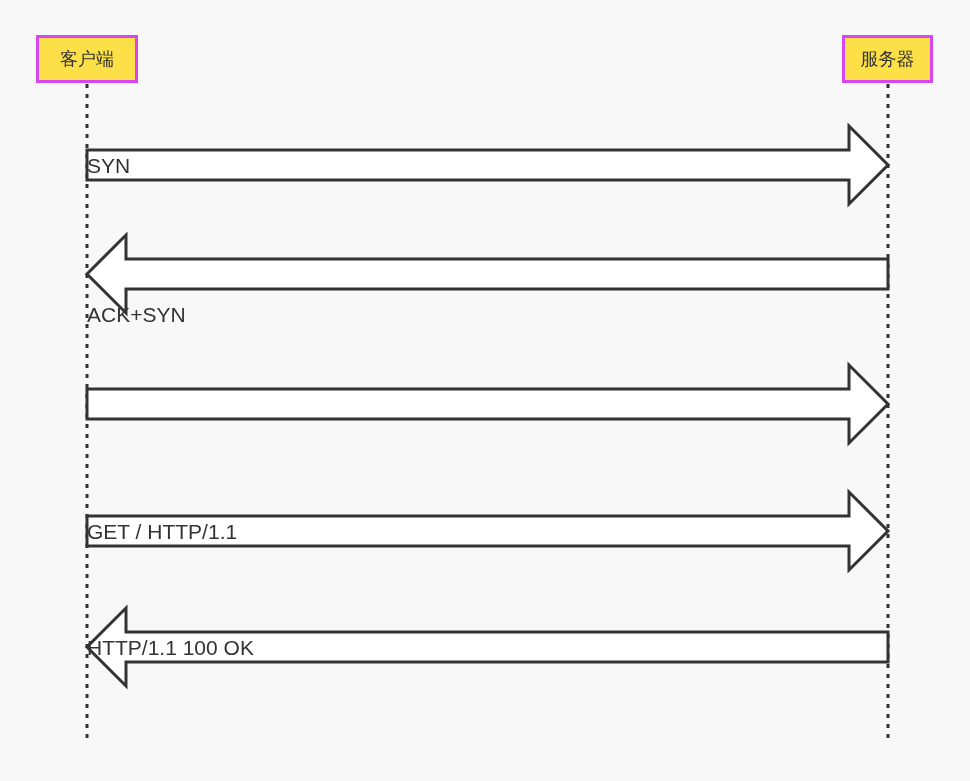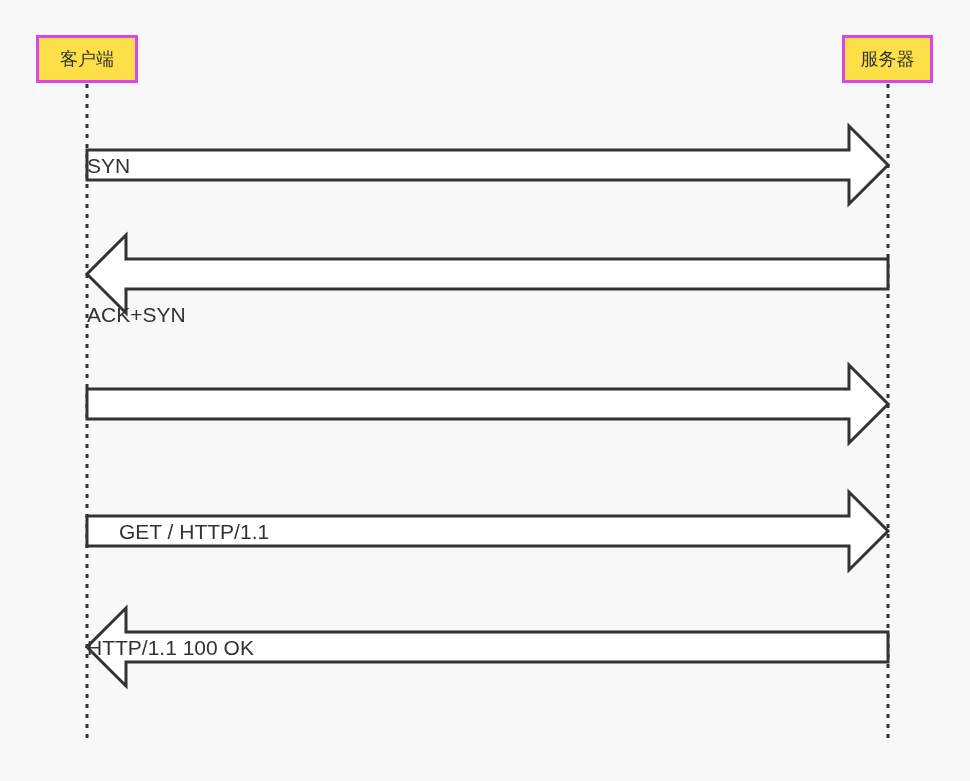--- a/index.html
+++ b/index.html
@@ -68,21 +68,21 @@
     line-height: 31px;
     text-align: left;
     font-size: 21px;
     color: #333333;
     white-space: nowrap;
     pointer-events: none;
   }
   .msg-label.m0 { top: 150px; }
   .msg-label.m1 { top: 259px; margin-top: 40px; }
   .msg-label.m2 { top: 389px; }
-  .msg-label.m3 { top: 516px; margin-left: 32px; }
+  .msg-label.m3 { top: 516px; }
   .msg-label.m4 { top: 632px; }
 </style>
 </head>
 <body>
 
 <div class="canvas">
 
   <svg class="shapes-svg" width="970" height="781" viewBox="0 0 970 781">
 
     <line class="lifeline" x1="87" y1="84" x2="87" y2="740"></line>

